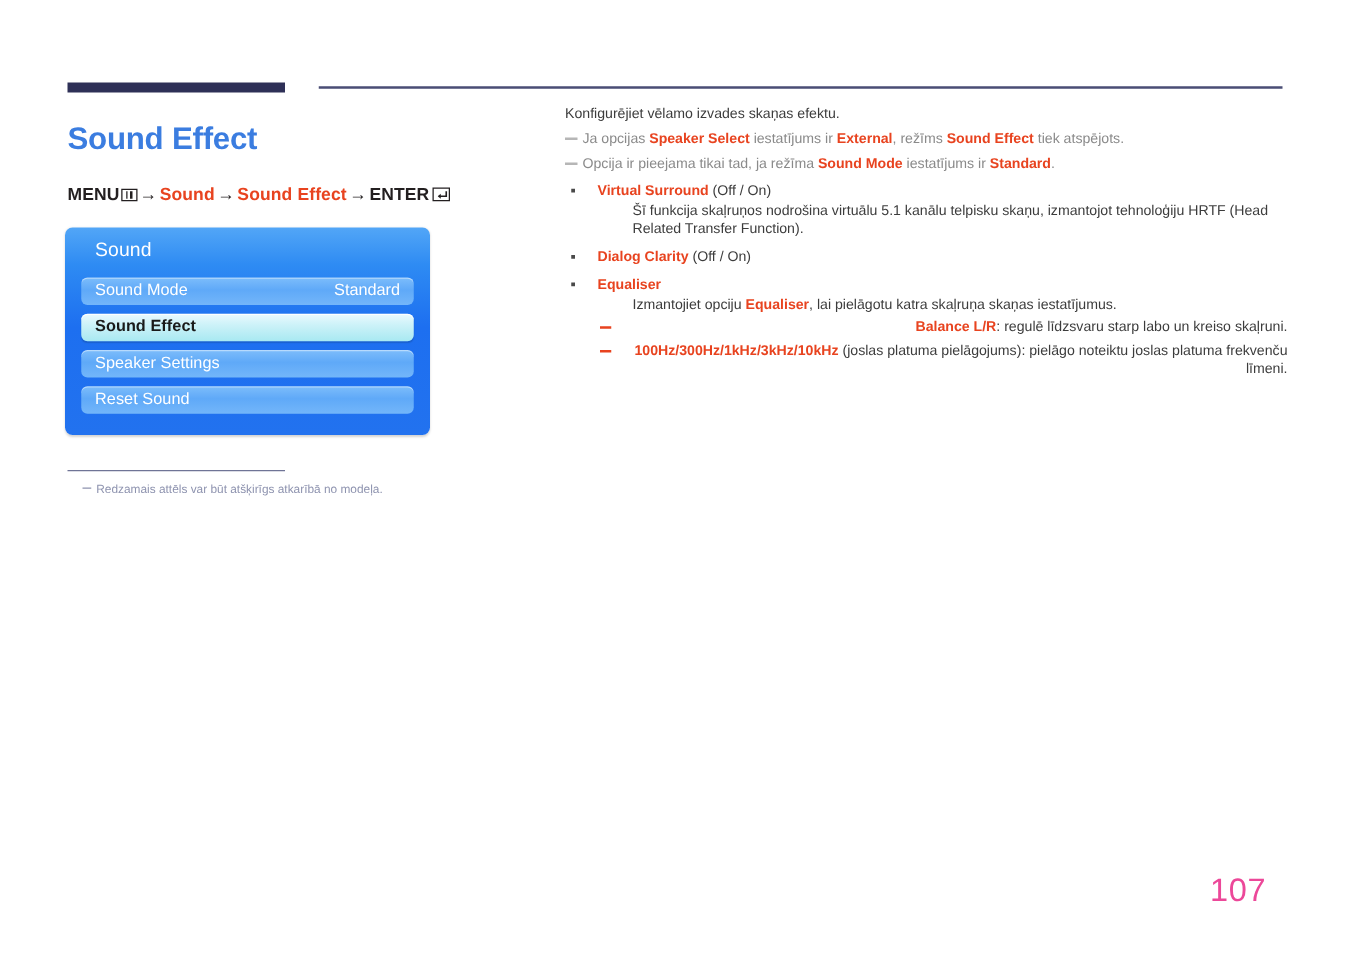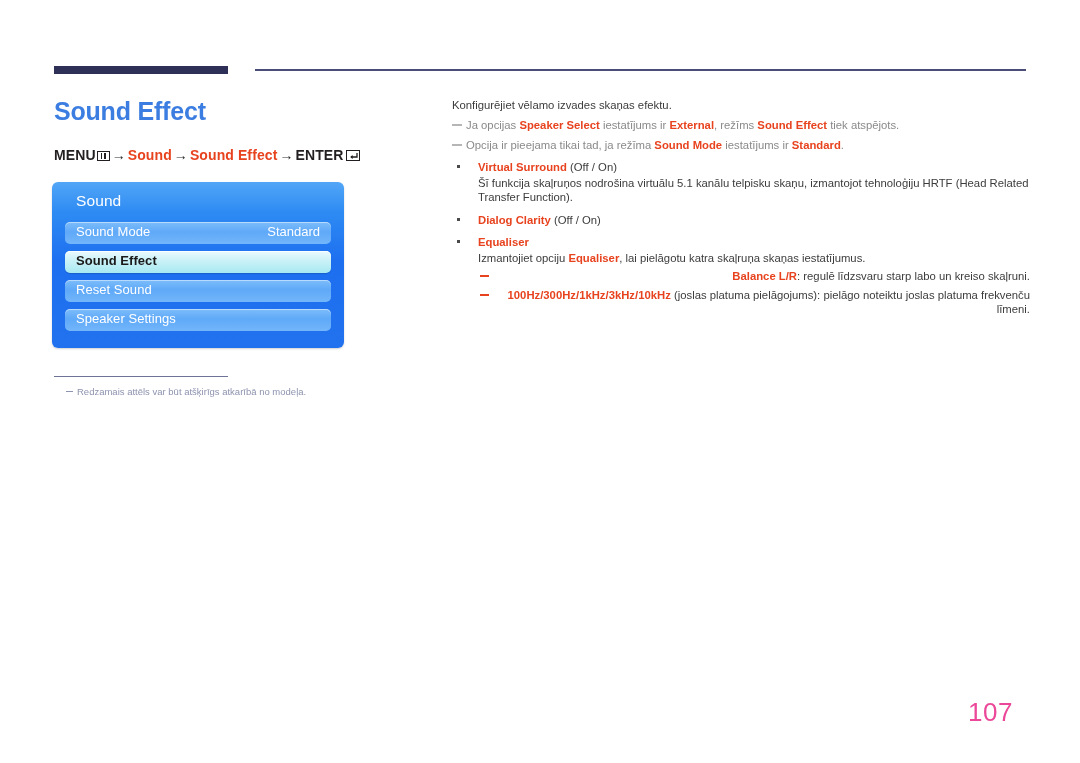--- a/index.html
+++ b/index.html
@@ -181,21 +181,21 @@
     width: 7px;
     border-top: 1px solid #8e93af;
     vertical-align: 3px;
     margin-right: 4px;
   }
 
   
   .right-col {
     position: absolute;
     left: 452px;
-    top: 98px;
+    top: 84px;
     width: 578px;
     font-size: 11.3px;
     line-height: 14.5px;
     color: #3c3c3c;
   }
   .r-line { margin-bottom: 5.5px; }
 
   .note-line {
     position: relative;
     padding-left: 14px;
@@ -224,20 +224,21 @@
     background: #4a4a4a;
   }
   .bullet-head {
     font-weight: bold;
     color: #e8431f;
   }
   .bullet-head .paren { color: #3c3c3c; font-weight: normal; margin-top: 16px; }
   .bullet-body {
     color: #3c3c3c;
     margin-top: 1px;
+    margin-left: 28px;
   }
 
   .subbullet {
     position: relative;
     padding-left: 22px;
     margin-top: 4px;
     color: #3c3c3c;
     text-align: right;
   }
   .subbullet .sdash {
@@ -286,26 +287,26 @@
       <span class="osd-label">Sound Mode</span>
       <span class="osd-value">Standard</span>
     </div>
 
     <div class="osd-row selected">
       <span class="osd-label">Sound Effect</span>
       <span class="osd-value"></span>
     </div>
 
     <div class="osd-row">
+      <span class="osd-label">Speaker Settings</span>
+      <span class="osd-value"></span>
+    </div>
+
+    <div class="osd-row">
       <span class="osd-label">Reset Sound</span>
-      <span class="osd-value"></span>
-    </div>
-
-    <div class="osd-row">
-      <span class="osd-label">Speaker Settings</span>
       <span class="osd-value"></span>
     </div>
 
   </div>
 </div>
 
 <div class="foot-rule"></div>
 <div class="foot-note">
   <span class="dash"></span><span>Redzamais attēls var būt atšķirīgs atkarībā no modeļa.</span>
 </div>

